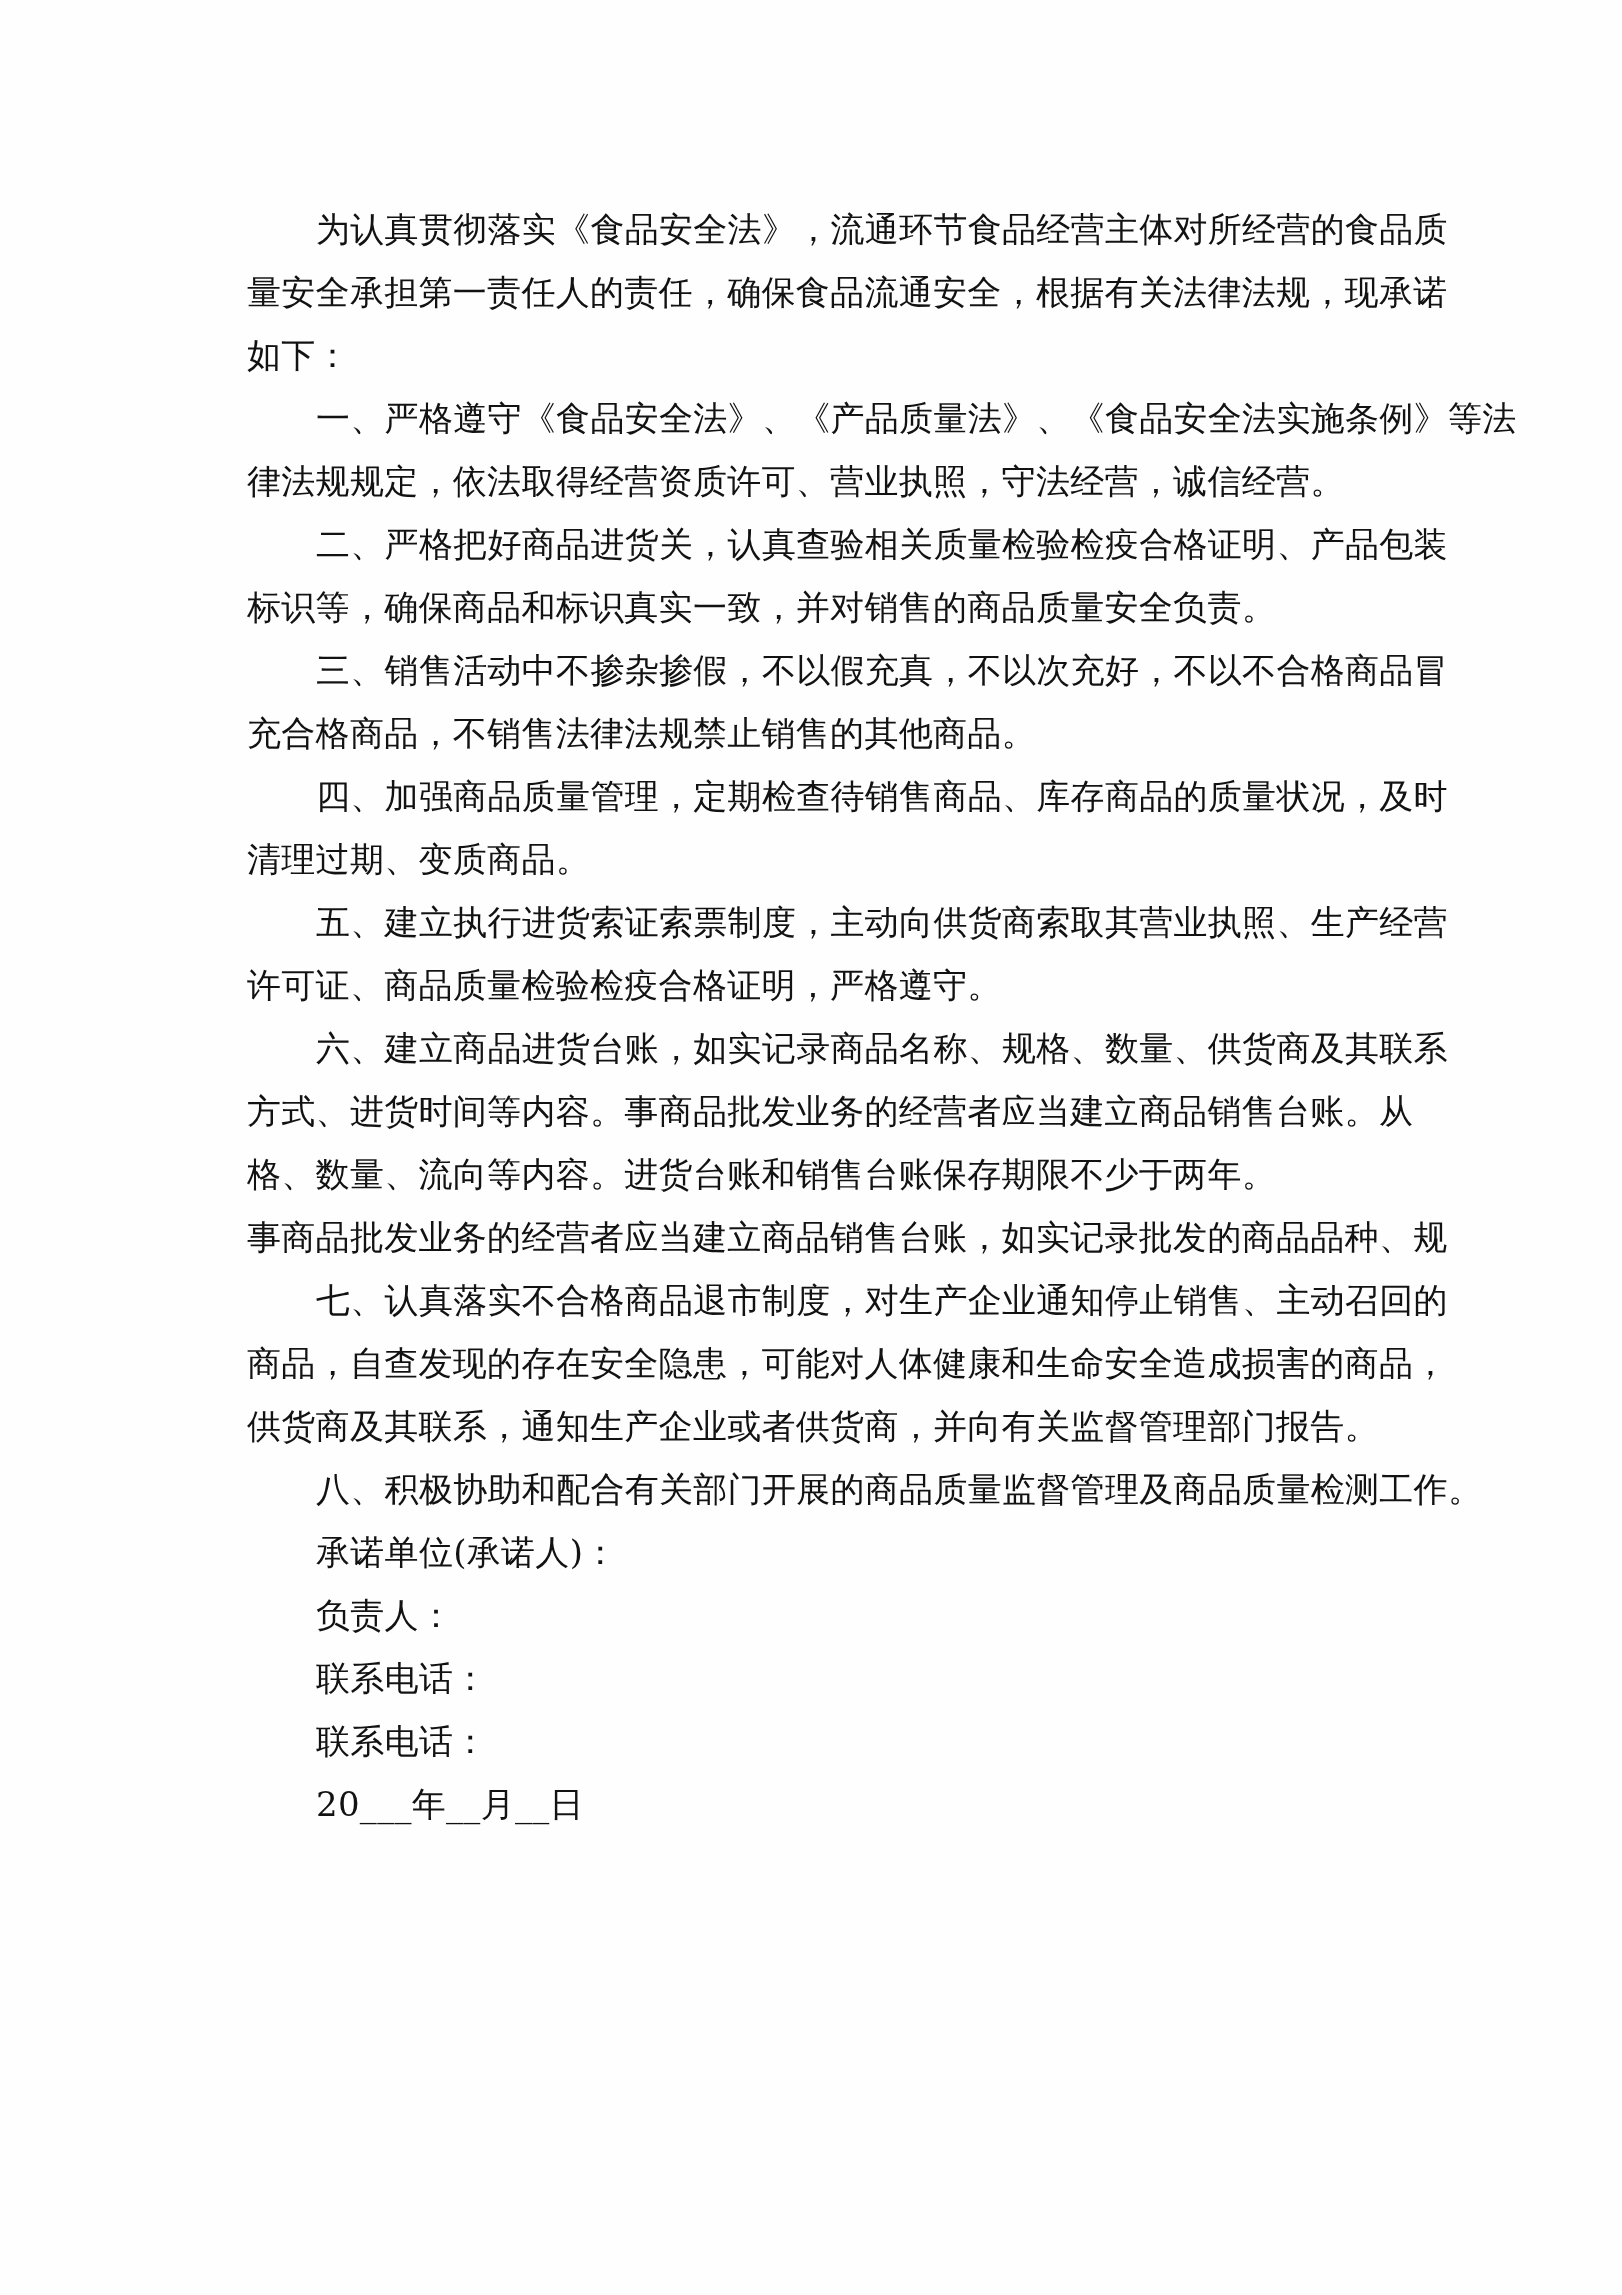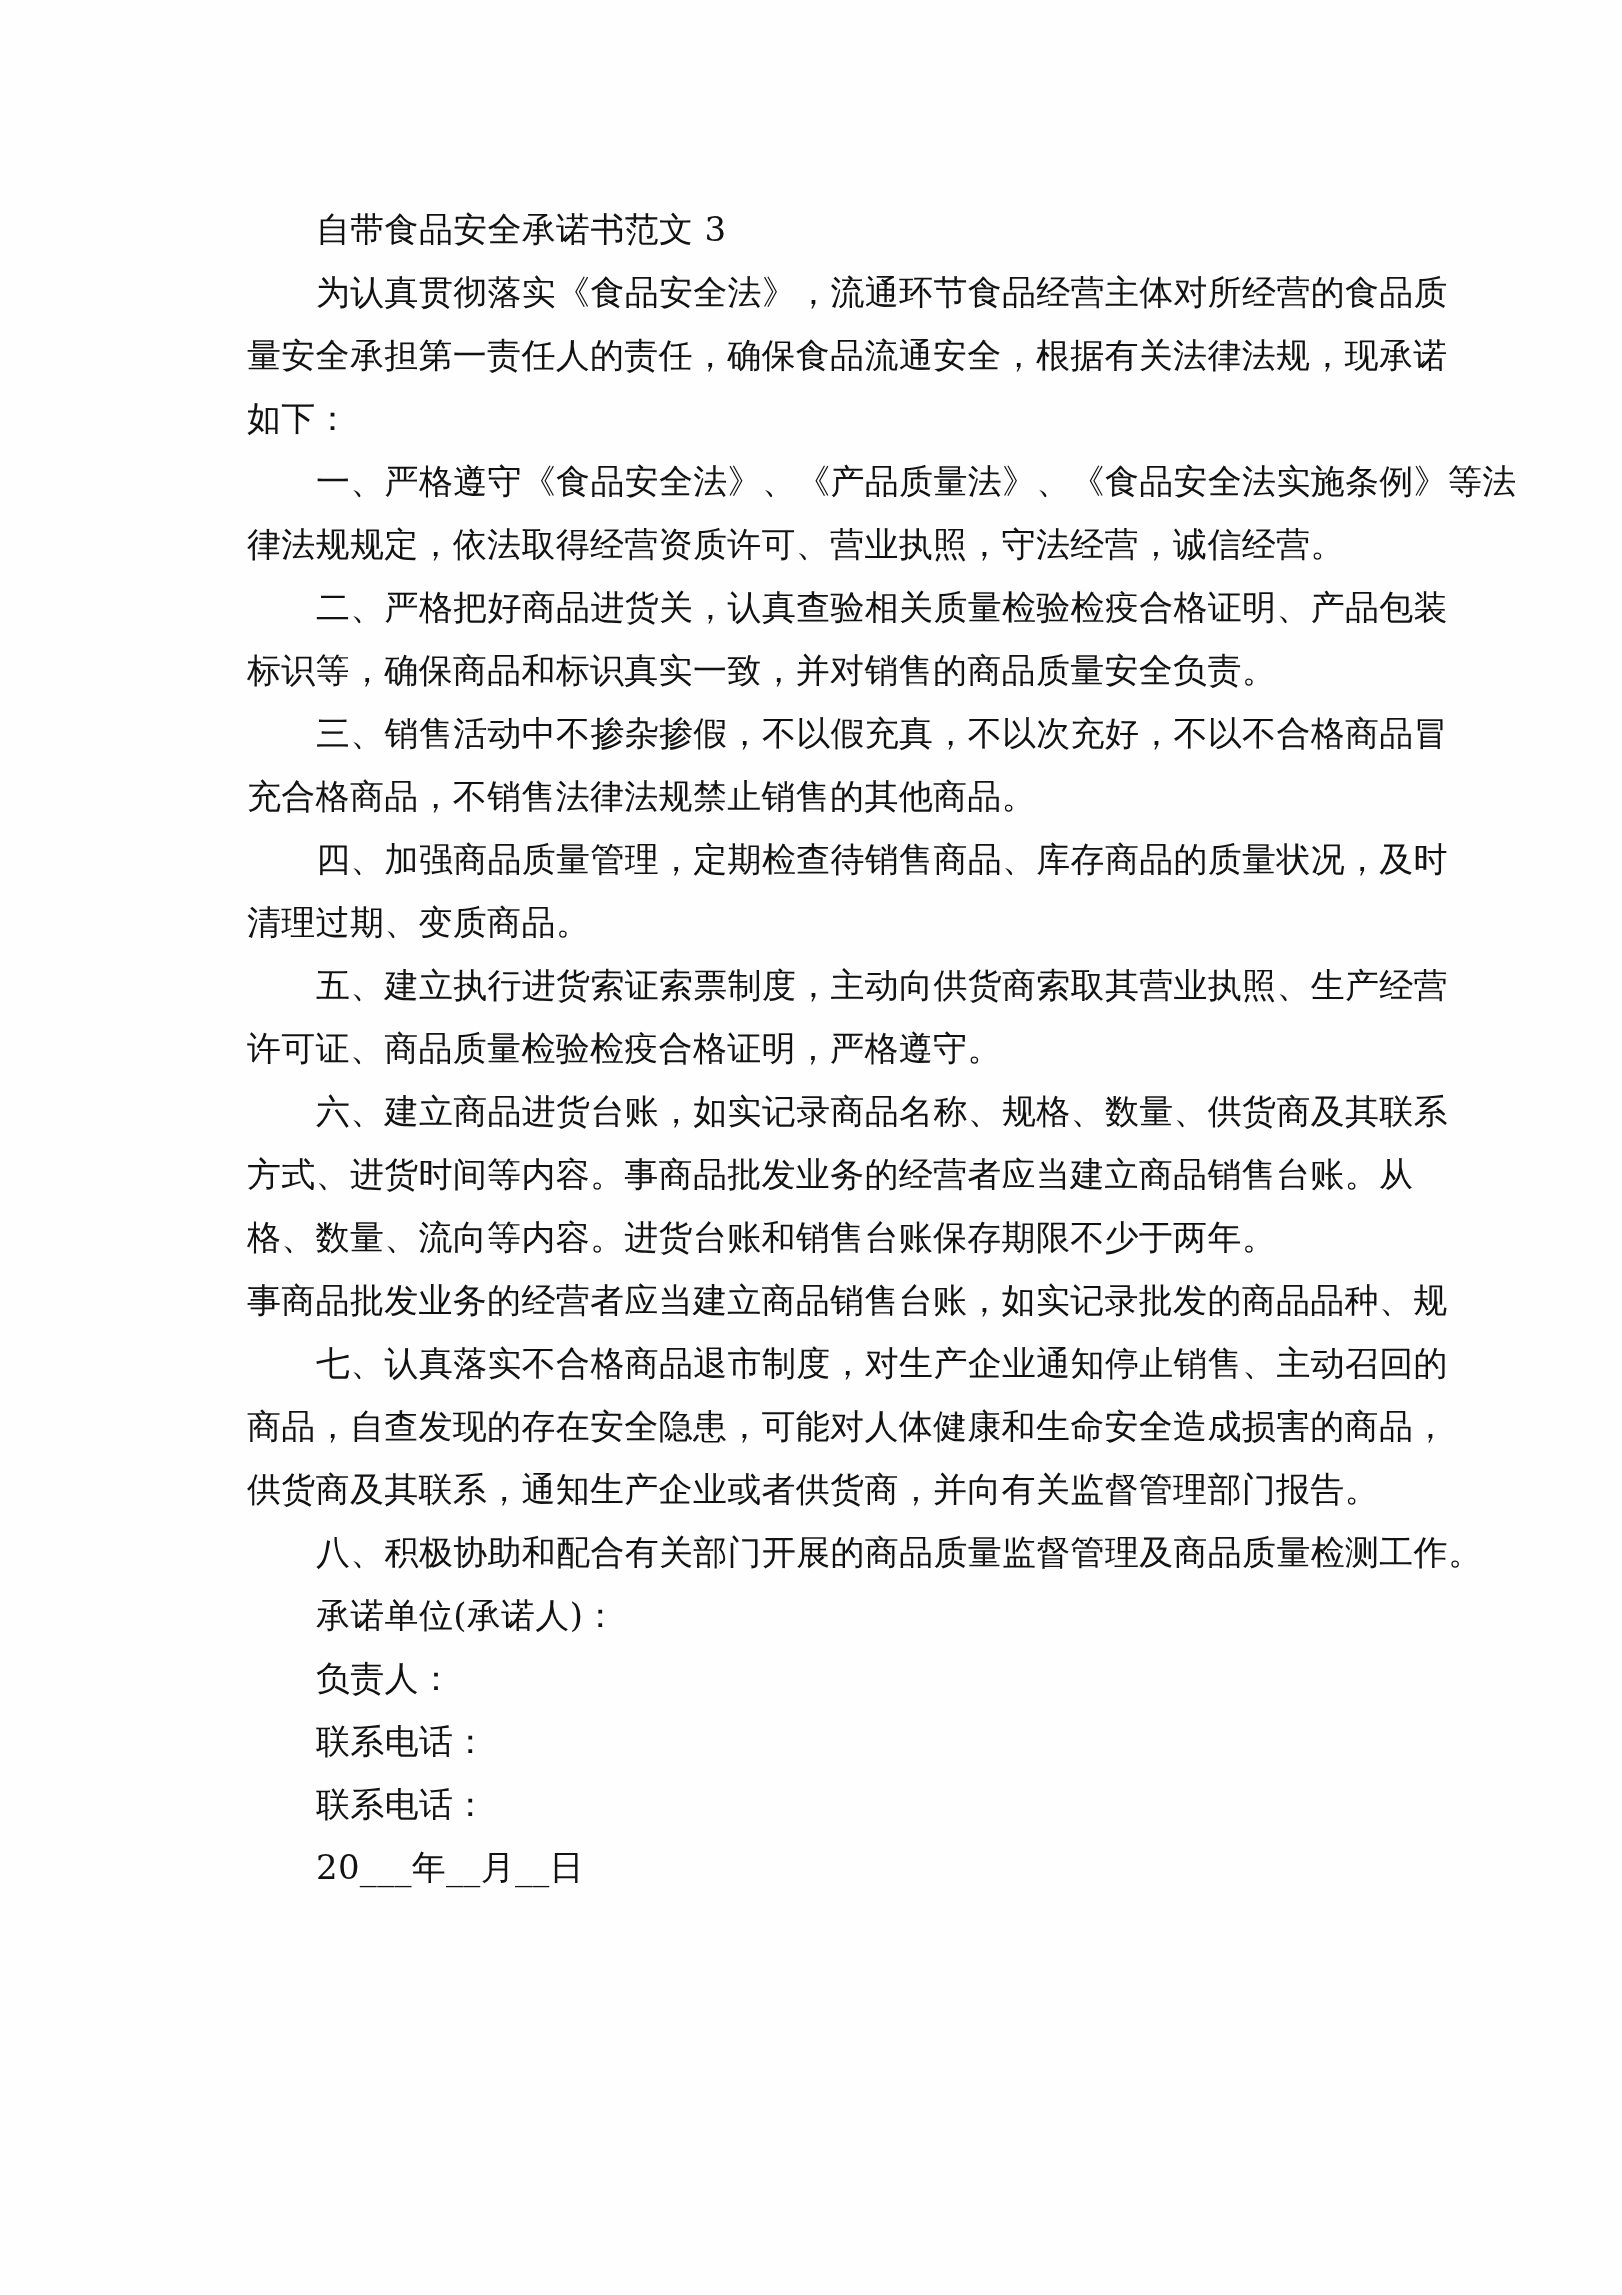--- a/index.html
+++ b/index.html
@@ -33,21 +33,20 @@
   }
   .line.indent {
     padding-left: 69px;
   }
 </style>
 </head>
 <body>
 
 <div class="page" style="background: rgb(254, 254, 254);">
   <div class="doc" id="doc-body" style="background: transparent; color: rgb(18, 18, 18);">
-      <div class="line indent">自带食品安全承诺书范文 3</div>
       <div class="line indent">为认真贯彻落实《食品安全法》，流通环节食品经营主体对所经营的食品质</div>
       <div class="line">量安全承担第一责任人的责任，确保食品流通安全，根据有关法律法规，现承诺</div>
       <div class="line">如下：</div>
       <div class="line indent">一、严格遵守《食品安全法》、《产品质量法》、《食品安全法实施条例》等法</div>
       <div class="line">律法规规定，依法取得经营资质许可、营业执照，守法经营，诚信经营。</div>
       <div class="line indent">二、严格把好商品进货关，认真查验相关质量检验检疫合格证明、产品包装</div>
       <div class="line">标识等，确保商品和标识真实一致，并对销售的商品质量安全负责。</div>
       <div class="line indent">三、销售活动中不掺杂掺假，不以假充真，不以次充好，不以不合格商品冒</div>
       <div class="line">充合格商品，不销售法律法规禁止销售的其他商品。</div>
       <div class="line indent">四、加强商品质量管理，定期检查待销售商品、库存商品的质量状况，及时</div>

